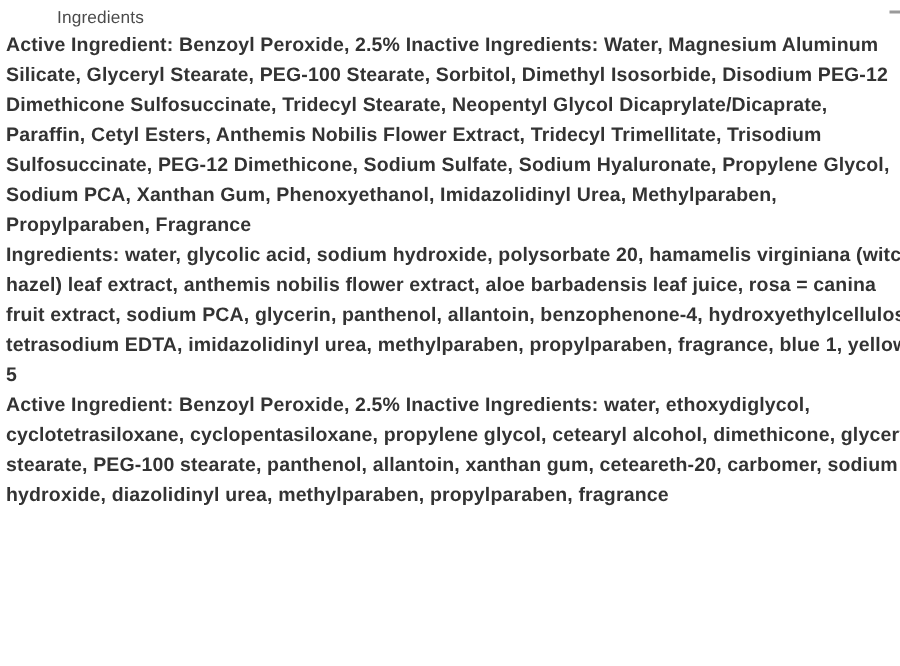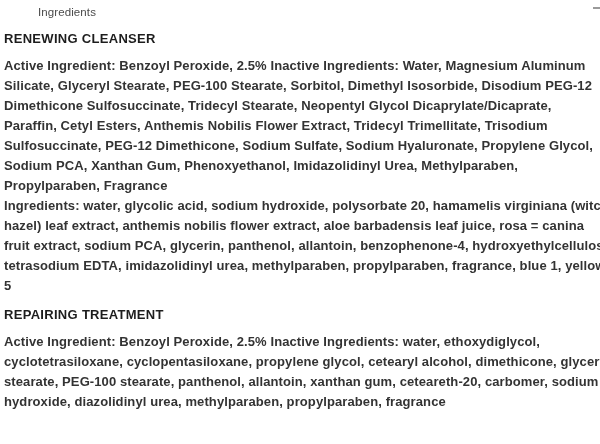--- a/index.html
+++ b/index.html
@@ -58,39 +58,37 @@
 <body>
 
 <div class="page">
 
   <div class="accordion-header">
     <span class="accordion-title">Ingredients</span>
     <span class="minus-icon"></span>
   </div>
 
   <section>
-    <h2 class="section-heading">RENEWING CLEANSER</h2>
     <p class="section-body">Active Ingredient: Benzoyl Peroxide, 2.5% Inactive Ingredients: Water, Magnesium Aluminum
 Silicate, Glyceryl Stearate, PEG-100 Stearate, Sorbitol, Dimethyl Isosorbide, Disodium PEG-12
 Dimethicone Sulfosuccinate, Tridecyl Stearate, Neopentyl Glycol Dicaprylate/Dicaprate,
 Paraffin, Cetyl Esters, Anthemis Nobilis Flower Extract, Tridecyl Trimellitate, Trisodium
 Sulfosuccinate, PEG-12 Dimethicone, Sodium Sulfate, Sodium Hyaluronate, Propylene Glycol,
 Sodium PCA, Xanthan Gum, Phenoxyethanol, Imidazolidinyl Urea, Methylparaben,
 Propylparaben, Fragrance</p>
   </section>
 
   <section>
     <p class="section-body">Ingredients: water, glycolic acid, sodium hydroxide, polysorbate 20, hamamelis virginiana (witch
 hazel) leaf extract, anthemis nobilis flower extract, aloe barbadensis leaf juice, rosa = canina
 fruit extract, sodium PCA, glycerin, panthenol, allantoin, benzophenone-4, hydroxyethylcellulose,
 tetrasodium EDTA, imidazolidinyl urea, methylparaben, propylparaben, fragrance, blue 1, yellow
 5</p>
   </section>
 
   <section>
-    <h2 class="section-heading">REPAIRING TREATMENT</h2>
     <p class="section-body">Active Ingredient: Benzoyl Peroxide, 2.5% Inactive Ingredients: water, ethoxydiglycol,
 cyclotetrasiloxane, cyclopentasiloxane, propylene glycol, cetearyl alcohol, dimethicone, glyceryl
 stearate, PEG-100 stearate, panthenol, allantoin, xanthan gum, ceteareth-20, carbomer, sodium
 hydroxide, diazolidinyl urea, methylparaben, propylparaben, fragrance</p>
   </section>
 
 </div>
 
 </body></html>

